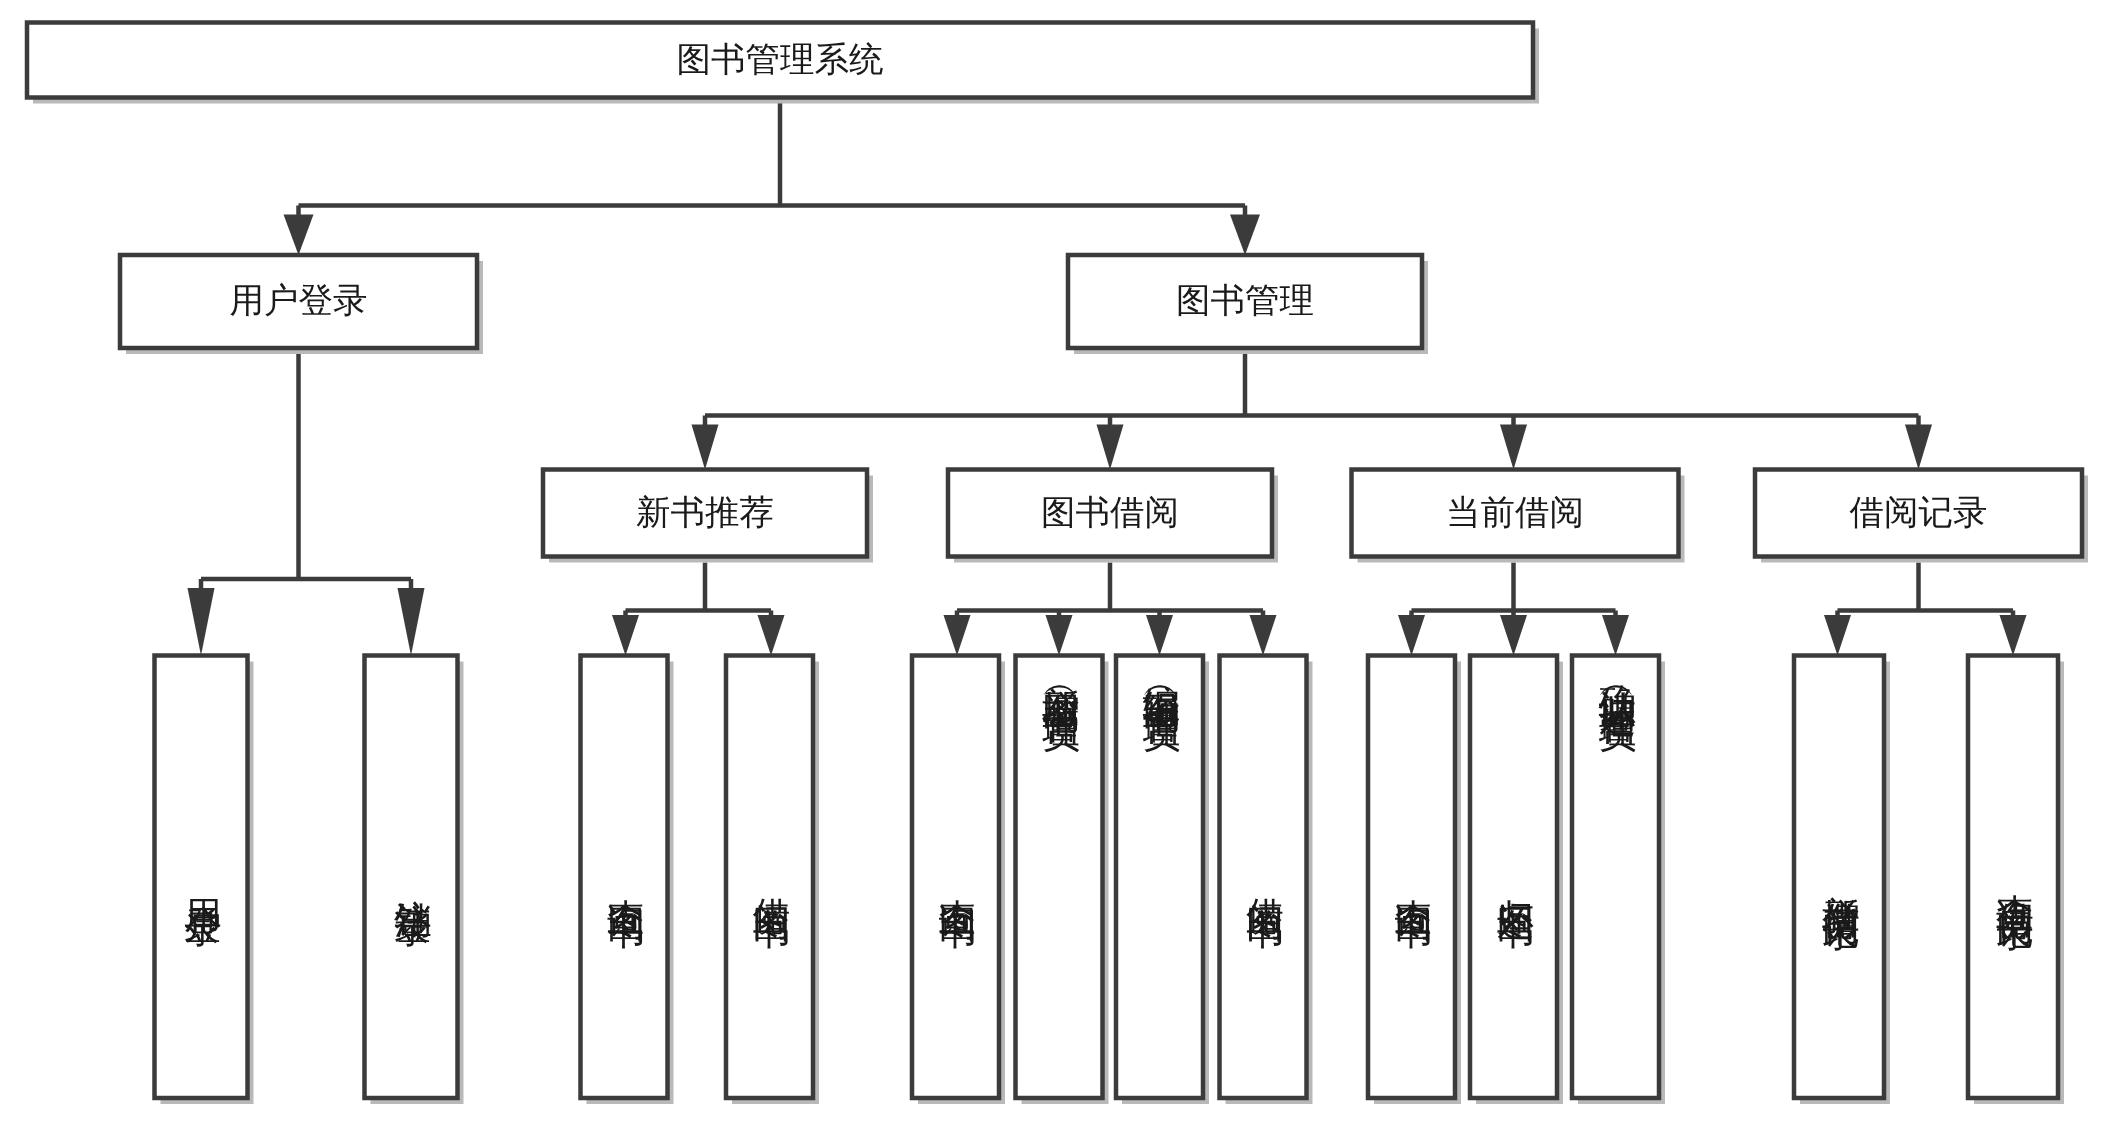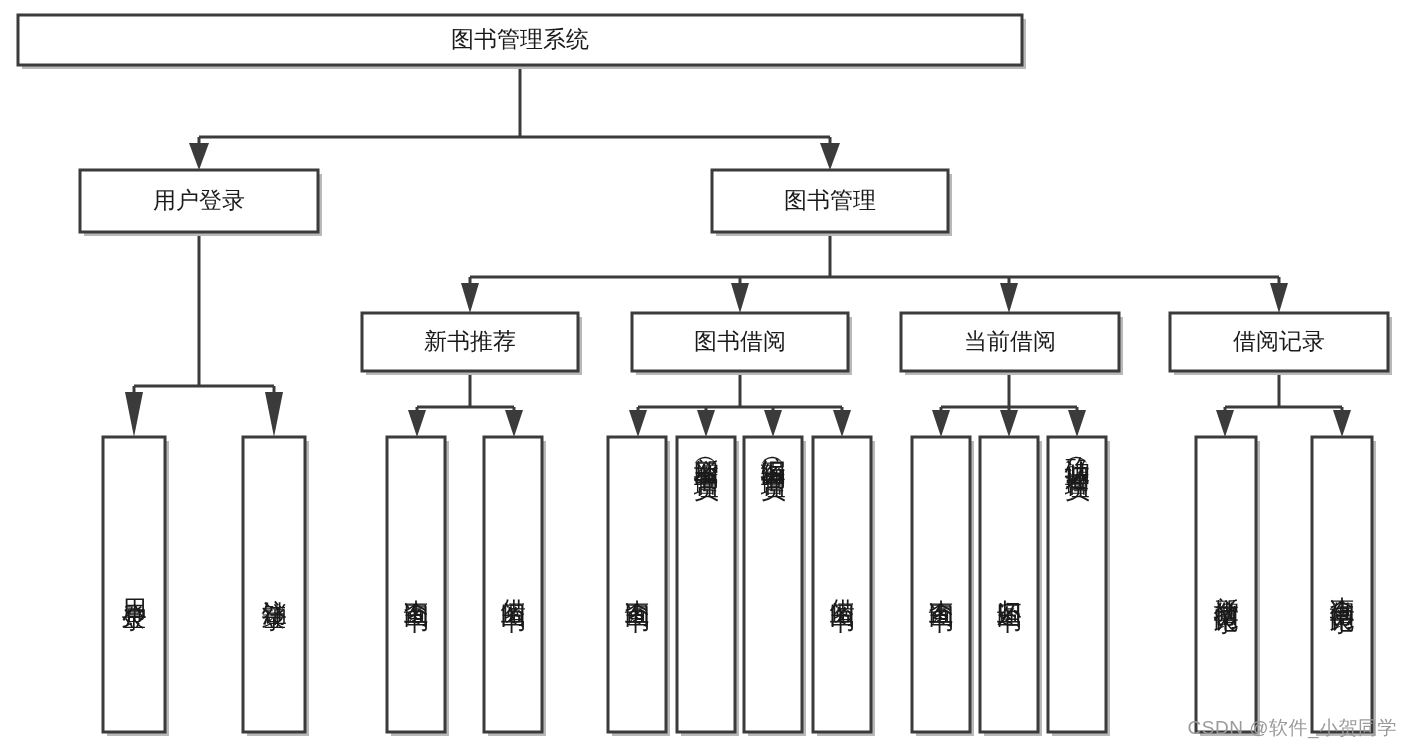--- a/index.html
+++ b/index.html
@@ -307,15 +307,14 @@
     <span class="vlabel">确认归还（管理员）</span>
   </div>
 
   <div class="vlabel-wrap" style="left:1196px; top:437px; width:60px; height:295px;">
     <span class="vlabel">新增借阅记录</span>
   </div>
   <div class="vlabel-wrap" style="left:1312px; top:437px; width:60px; height:295px;">
     <span class="vlabel">查询借阅记录</span>
   </div>
 
-  <div class="watermark">CSDN @软件_小贺同学</div>
 
 </div>
 
 </body></html>

